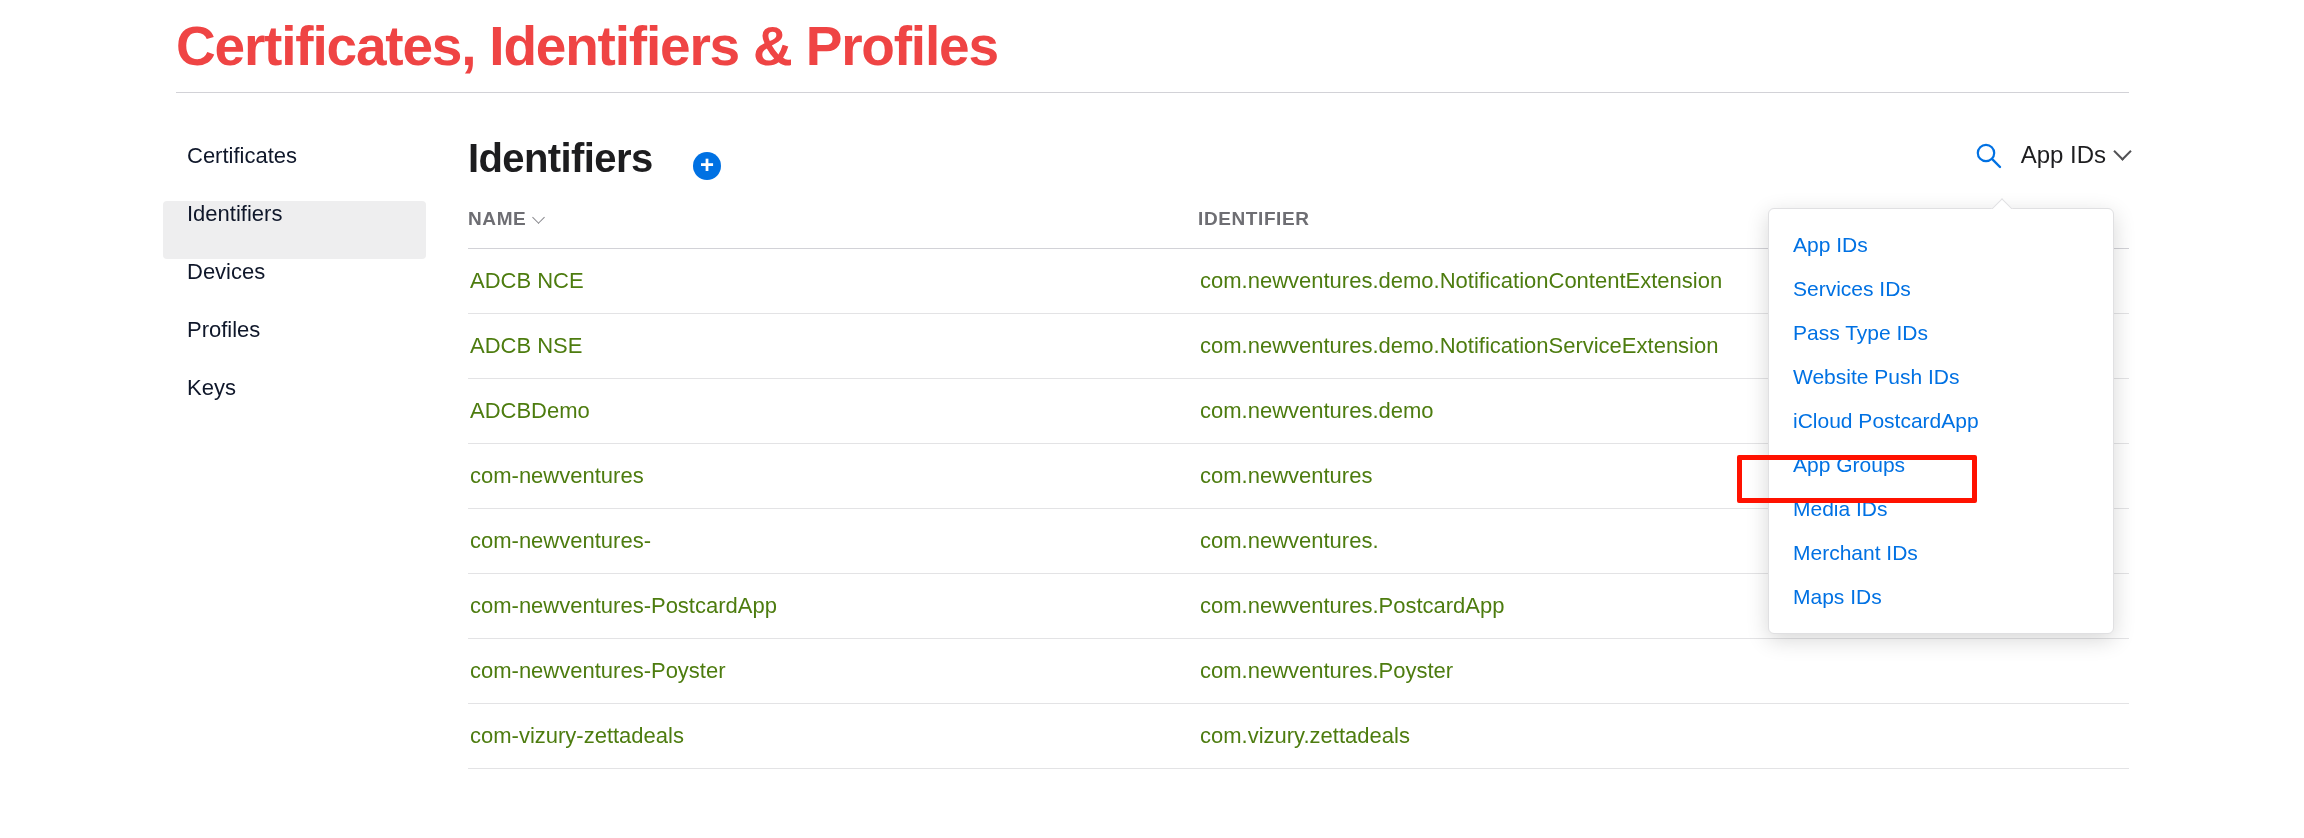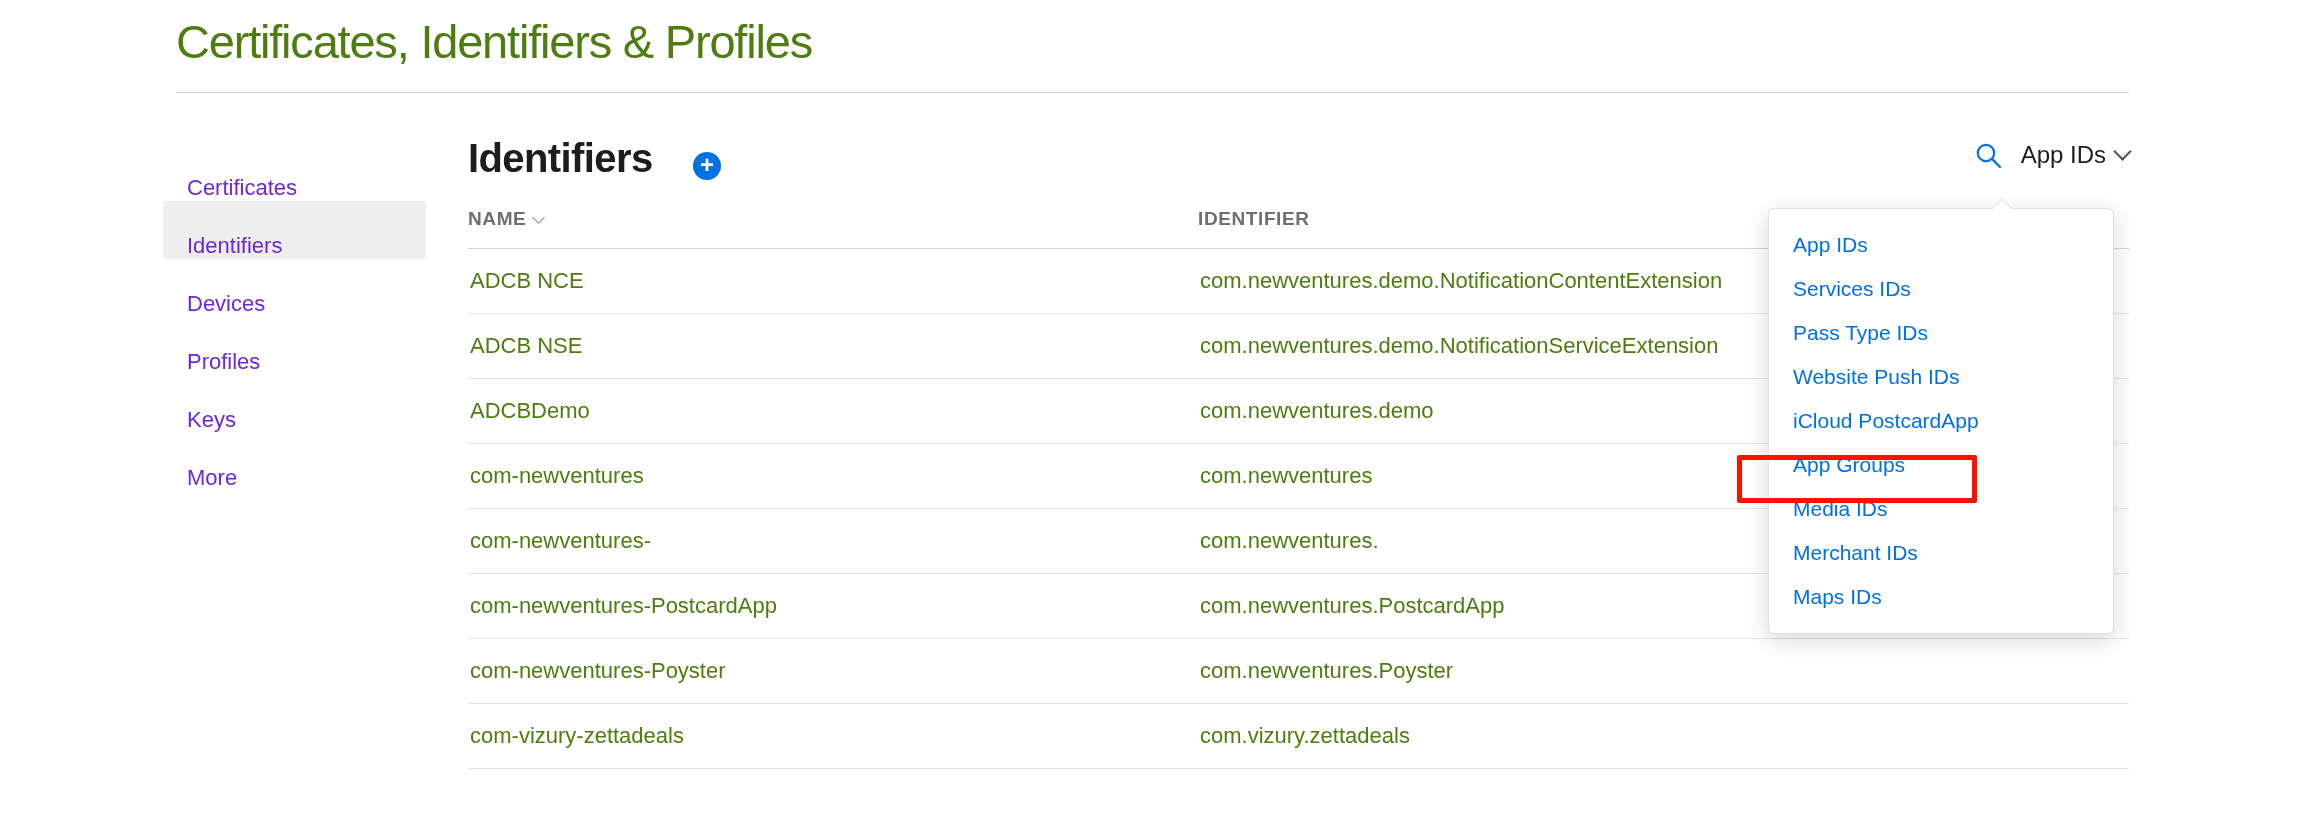--- a/index.html
+++ b/index.html
@@ -18,24 +18,24 @@
     height: 838px;
     overflow: hidden;
     background: #ffffff;
   }
 
   
   .page-title {
     position: absolute;
     left: 176px;
     top: 14px;
-    font-size: 47px;
-    font-weight: normal;
+    font-size: 55px;
+    font-weight: bold;
     letter-spacing: -1.2px;
-    color: #4d7c0f;
+    color: #ef4444;
     white-space: nowrap;
   }
   .title-rule {
     position: absolute;
     left: 176px;
     top: 92px;
     width: 1953px;
     height: 1px;
     background: #d2d2d7;
   }
@@ -43,24 +43,24 @@
   
   .sidebar {
     position: absolute;
     left: 163px;
     top: 143px;
     width: 263px;
   }
   .sidebar-item {
     height: 58px;
     display: flex;
-    align-items: flex-end;
+    align-items: flex-start;
     padding-left: 24px;
     font-size: 22px;
-    color: #6d28d9;
+    color: #0f172a;
     border-radius: 4px;
     cursor: pointer;
   }
   .sidebar-item.selected {
     background: #eeeeef;
     font-weight: normal;
   }
 
   
   .main {
@@ -245,23 +245,20 @@
     </div>
     <div class="sidebar-item">
       <span>Devices</span>
     </div>
     <div class="sidebar-item">
       <span>Profiles</span>
     </div>
     <div class="sidebar-item">
       <span>Keys</span>
     </div>
-    <div class="sidebar-item">
-      <span>More</span>
-    </div>
   </div>
 
   <div class="main">
 
     <div class="section-head">
       <div class="section-title">Identifiers</div>
       <div class="add-button">
         <span>+</span>
       </div>
 

